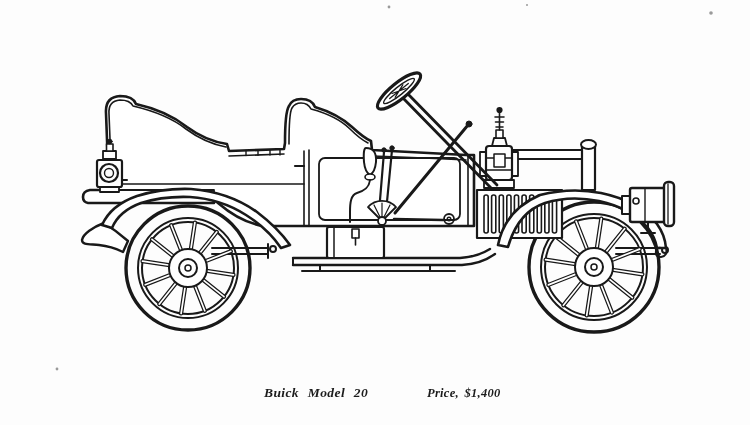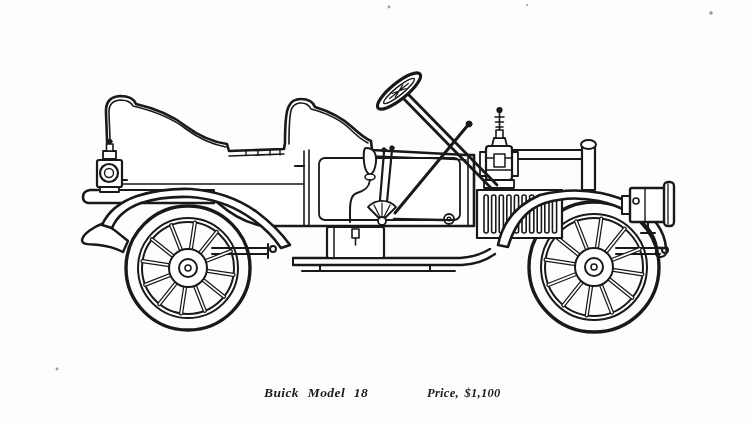--- a/index.html
+++ b/index.html
@@ -245,15 +245,15 @@
     </g>
 
     <g fill="#9a9a9a" stroke="none">
       <circle cx="389" cy="7" r="1.4"></circle>
       <circle cx="711" cy="13" r="1.8"></circle>
       <circle cx="57" cy="369" r="1.4"></circle>
       <circle cx="527" cy="5" r="1"></circle>
     </g>
   </svg>
 
-  <div class="caption caption-model">Buick Model 18</div>
-  <div class="caption caption-price">Price, $1,100</div>
+  <div class="caption caption-model">Buick Model 20</div>
+  <div class="caption caption-price">Price, $1,400</div>
 </div>
 
 </body></html>

